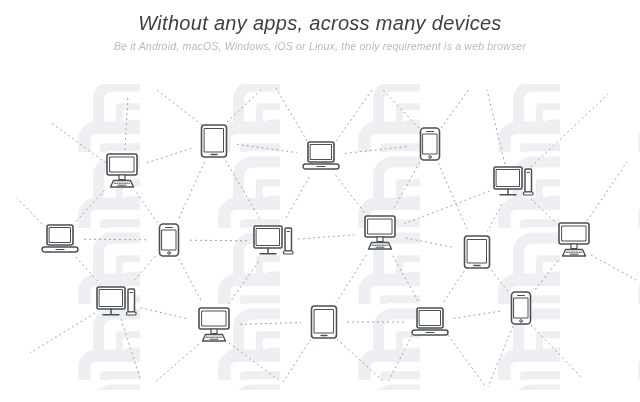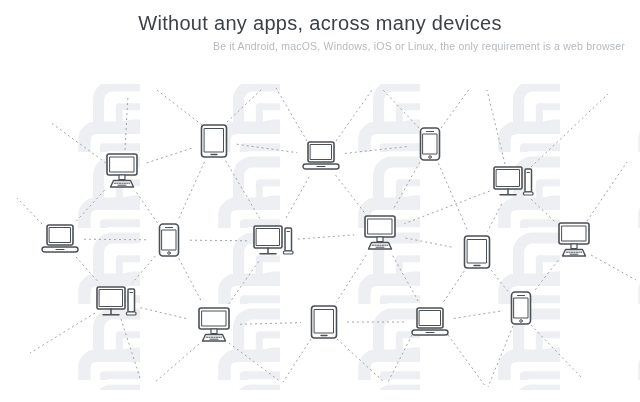--- a/index.html
+++ b/index.html
@@ -1,27 +1,28 @@
 <!DOCTYPE html>
 <html><head>
 <meta charset="utf-8">
 <style>
   html,body{margin:0;padding:0;background:#ffffff;}
   .stage{
     position:relative;width:640px;height:402px;overflow:hidden;background:#ffffff;
     font-family:"Liberation Sans",sans-serif;
+    font-style:italic;
   }
   .header{position:absolute;top:0;left:0;right:0;text-align:center;z-index:2;}
   .title{
     margin:11px 0 0;font-size:20px;font-weight:400;letter-spacing:.3px;
     color:#3d4247;line-height:1.25;
   }
   .subtitle{
-    margin:4px 15px 0;font-size:10.5px;font-weight:400;letter-spacing:.2px;
-    color:#b5babe;line-height:1.3;text-align:right;
+    margin:4px 0 0;font-size:10.5px;font-weight:400;letter-spacing:.2px;
+    color:#b5babe;line-height:1.3;
   }
   .diagram{position:absolute;left:0;top:0;}
   .links-layer line{fill:none;}
   .devices-layer{color:#4b5055;}
   .pattern-icons{color:#edeff2;}
 </style>
 </head>
 <body>
 
 <div class="stage">

